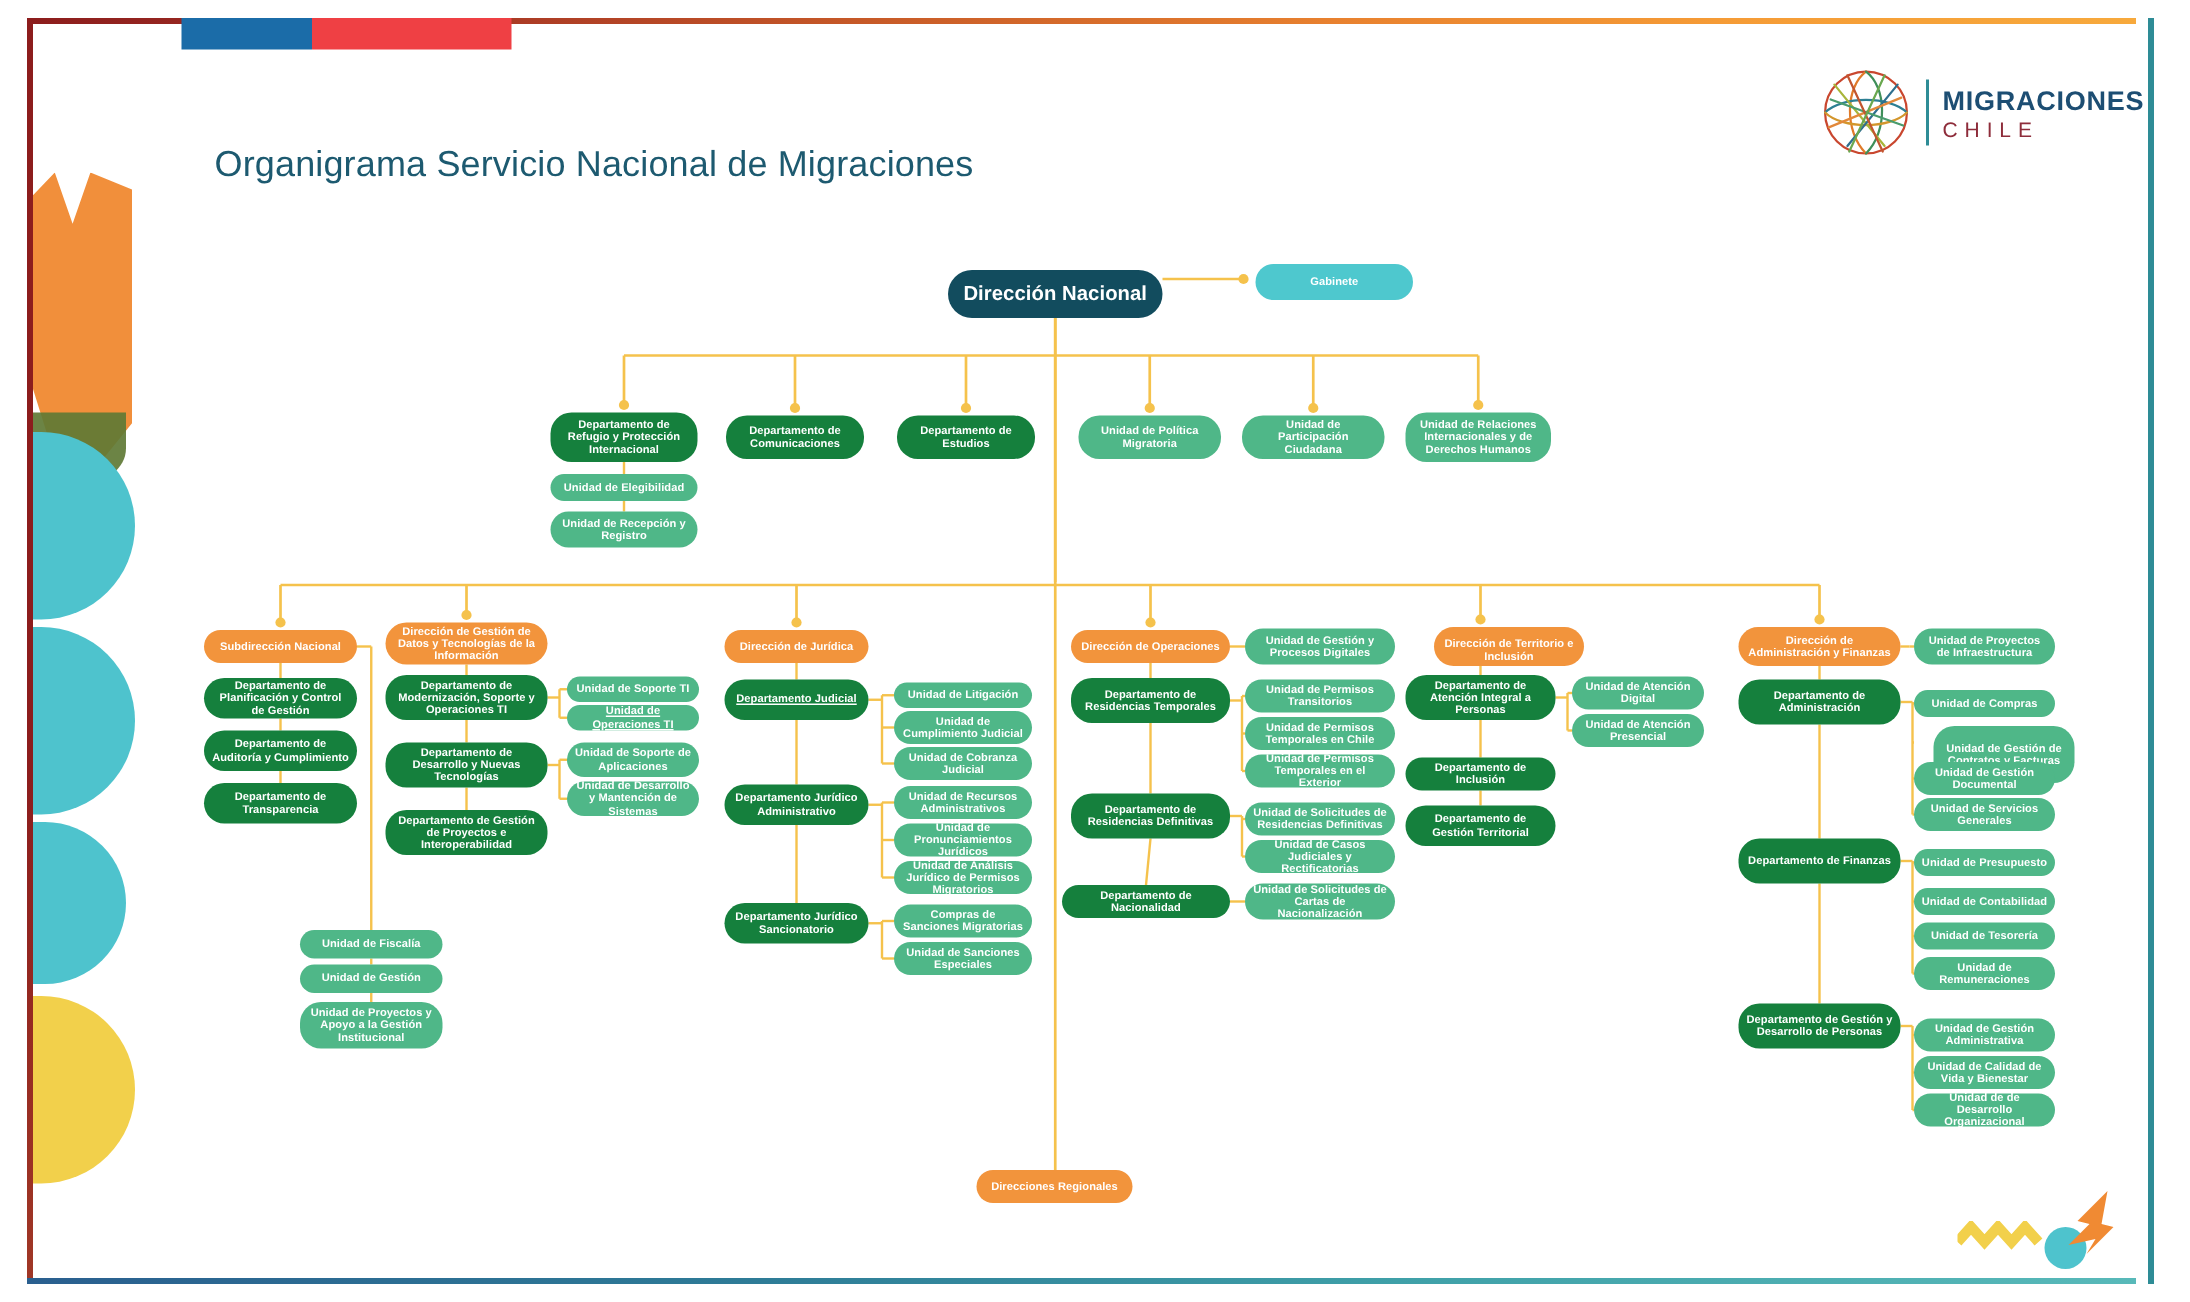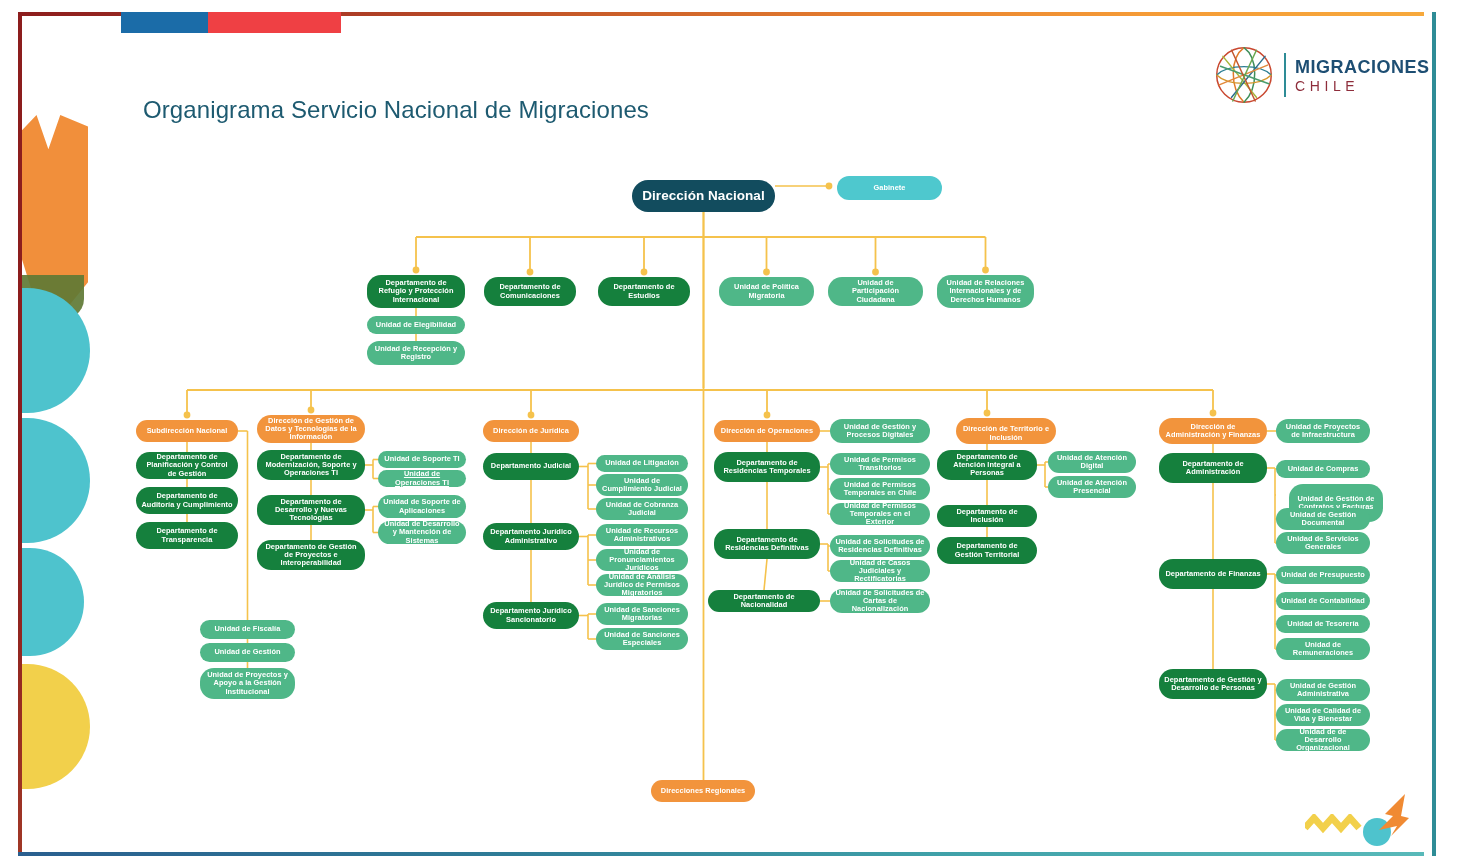--- a/index.html
+++ b/index.html
@@ -339,21 +339,21 @@
       </div>
       <div class="node n-green" style="left: 378px; top: 521px; width: 88px; height: 23px;">
         <span>Unidad de Desarrollo y Mantención de Sistemas</span>
       </div>
       <div class="node n-purple" style="left: 257px; top: 540px; width: 108px; height: 30px;">
         <span>Departamento de Gestión de Proyectos e Interoperabilidad</span>
       </div>
       <div class="node n-orange" style="left: 483px; top: 420px; width: 96px; height: 22px;">
         <span>Dirección de Jurídica</span>
       </div>
-      <div class="node n-purple" style="left: 483px; top: 453px; width: 96px; height: 27px;">
+      <div class="node n-purple" style="left: 483px; top: 453px; width: 96px; height: 27px; text-decoration: underline;">
         <span>Departamento Judicial</span>
       </div>
       <div class="node n-green" style="left: 596px; top: 455px; width: 92px; height: 17px;">
         <span>Unidad de Litigación</span>
       </div>
       <div class="node n-green" style="left: 596px; top: 474px; width: 92px; height: 22px;">
         <span>Unidad de Cumplimiento Judicial</span>
       </div>
       <div class="node n-green" style="left: 596px; top: 498px; width: 92px; height: 22px;">
         <span>Unidad de Cobranza Judicial</span>
@@ -367,21 +367,21 @@
       <div class="node n-green" style="left: 596px; top: 549px; width: 92px; height: 22px;">
         <span>Unidad de Pronunciamientos Jurídicos</span>
       </div>
       <div class="node n-green" style="left: 596px; top: 574px; width: 92px; height: 22px;">
         <span>Unidad de Análisis Jurídico de Permisos Migratorios</span>
       </div>
       <div class="node n-purple" style="left: 483px; top: 602px; width: 96px; height: 27px;">
         <span>Departamento Jurídico Sancionatorio</span>
       </div>
       <div class="node n-green" style="left: 596px; top: 603px; width: 92px; height: 22px;">
-        <span>Unidad de Sanciones Migratorias</span>
+        <span>Compras de Sanciones Migratorias</span>
       </div>
       <div class="node n-green" style="left: 596px; top: 628px; width: 92px; height: 22px;">
         <span>Unidad de Sanciones Especiales</span>
       </div>
       <div class="node n-orange" style="left: 714px; top: 420px; width: 106px; height: 22px;">
         <span>Dirección de Operaciones</span>
       </div>
       <div class="node n-green" style="left: 830px; top: 419px; width: 100px; height: 24px;">
         <span>Unidad de Gestión y Procesos Digitales</span>
       </div>

